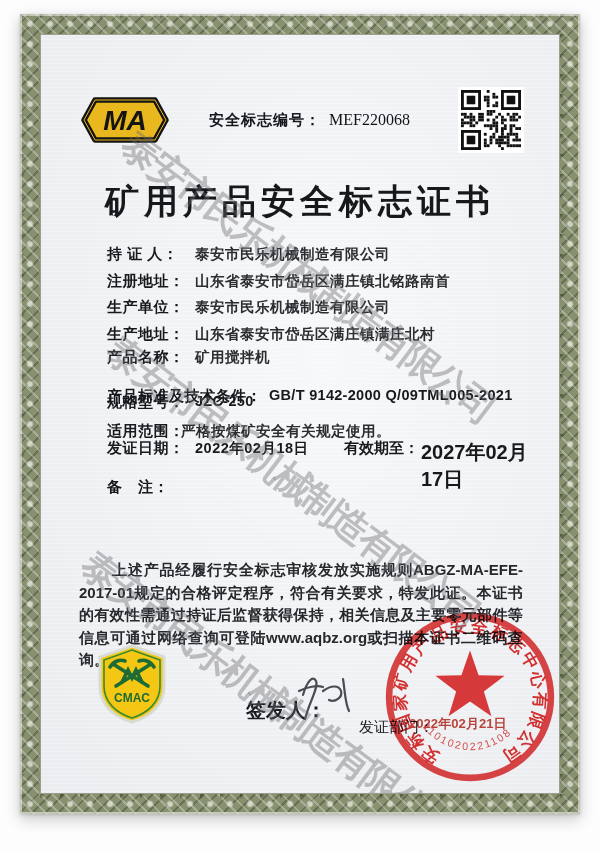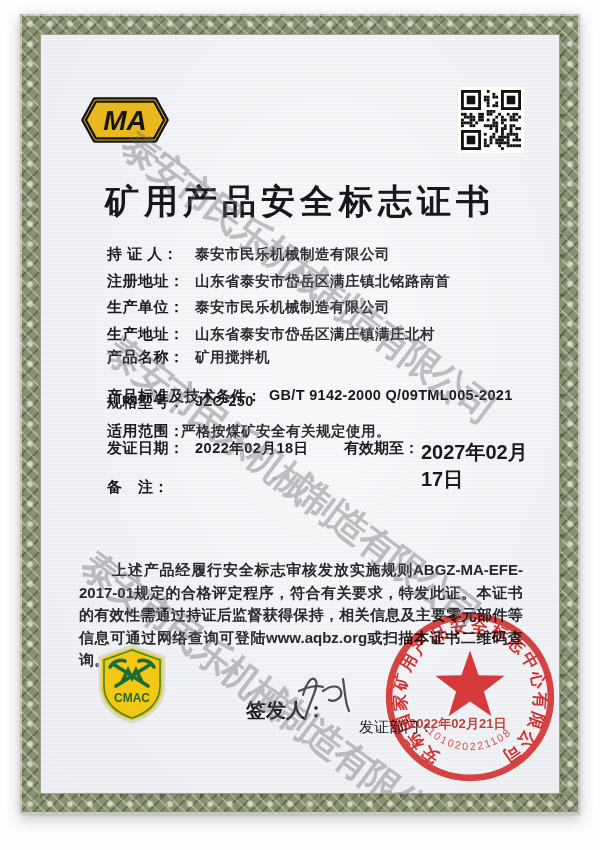--- a/index.html
+++ b/index.html
@@ -77,20 +77,23 @@
         <div class="wm" style="left:60px;  top:505px;">泰安市民乐机械制造有限公司</div>
 
         <div class="content">
 
           <svg class="ma-logo" viewBox="0 0 176 104">
             <polygon points="6,52 28,12 148,12 170,52 148,92 28,92" fill="#e9b81f" stroke="#141414" stroke-width="11" stroke-linejoin="round"></polygon>
             <polygon points="6,52 28,12 148,12 170,52 148,92 28,92" fill="none" stroke="#e9b81f" stroke-width="2"></polygon>
             <text x="88" y="72" text-anchor="middle" font-size="56" font-weight="bold" font-style="italic" font-family="Liberation Sans, sans-serif" fill="#141414">MA</text>
           </svg>
 
+          <div class="certno">
+            <span class="lbl">安全标志编号：</span><span class="val">MEF220068</span>
+          </div>
 
           <svg class="qr" viewBox="0 0 63 63">
               <rect width="63" height="63" fill="#fff"></rect>
               <g fill="#111">
                 <rect x="27" y="0" width="3" height="3"></rect>
                 <rect x="33" y="3" width="3" height="3"></rect>
                 <rect x="24" y="6" width="3" height="3"></rect>
                 <rect x="27" y="6" width="3" height="3"></rect>
                 <rect x="33" y="6" width="3" height="3"></rect>
                 <rect x="36" y="6" width="3" height="3"></rect>

